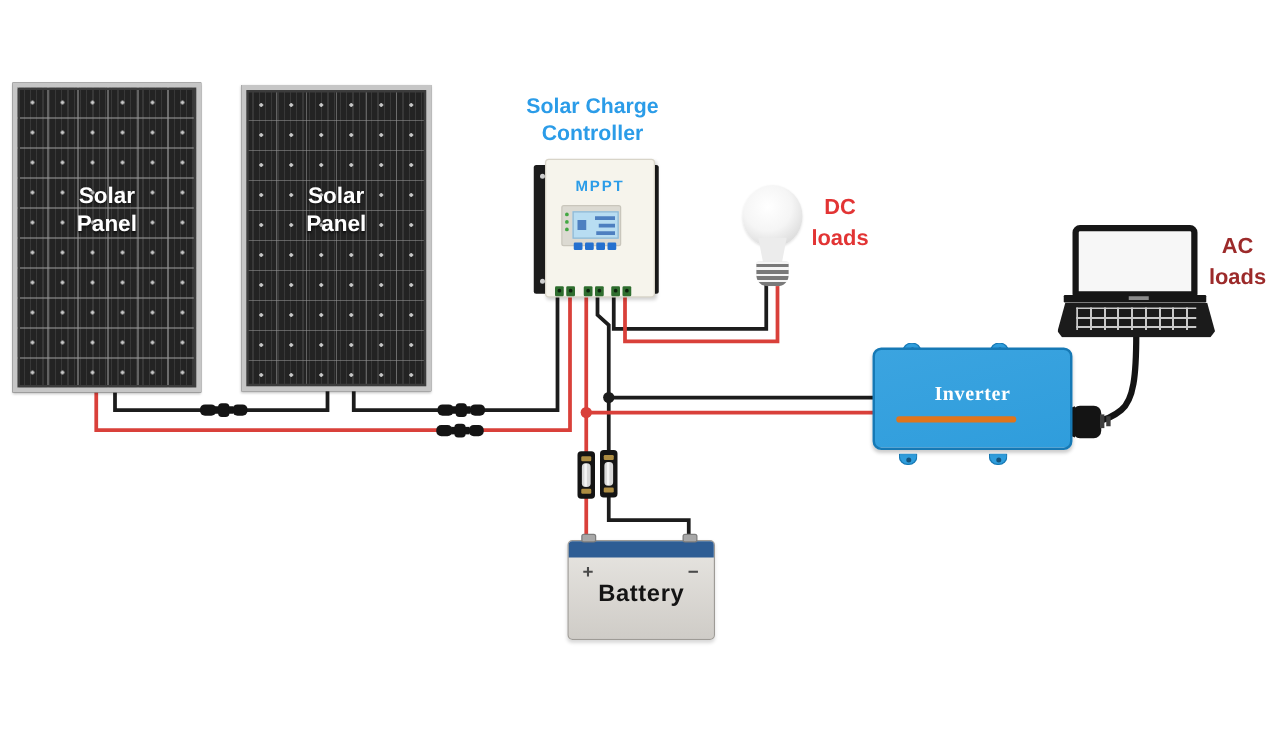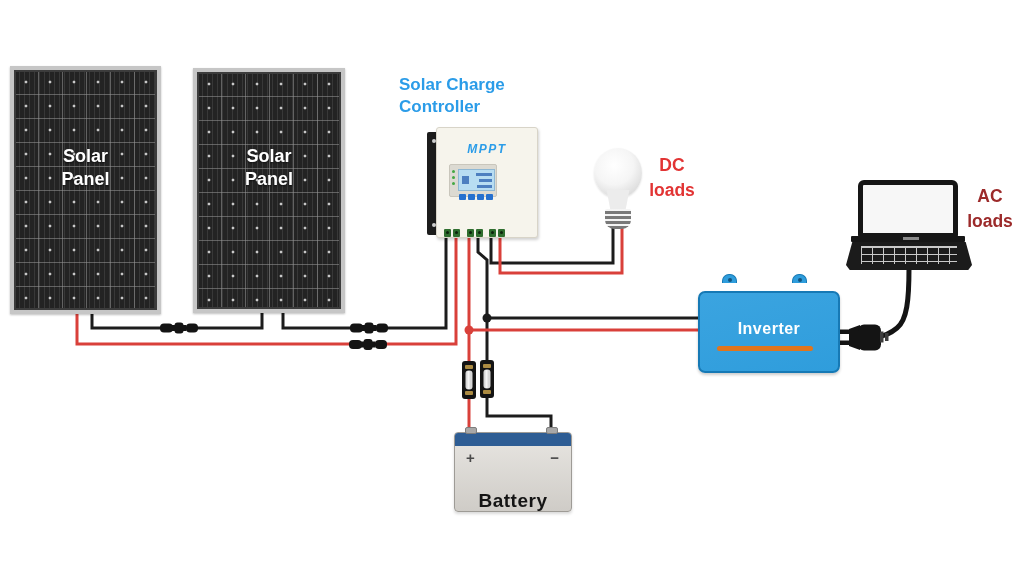--- a/index.html
+++ b/index.html
@@ -19,21 +19,21 @@
       repeating-linear-gradient(to bottom, rgba(150,150,150,.55) 0 1px, transparent 1px 24px),
       repeating-linear-gradient(to right, rgba(110,110,110,.28) 0 1px, transparent 1px 5px);
     background-size:24px 24px, auto, auto, auto;
   }
   .panel-label{position:absolute;left:0;right:0;text-align:center;color:#fff;
     font-weight:bold;font-size:18px;line-height:1.25;white-space:pre-line;
     text-shadow:0 1px 2px rgba(0,0,0,.6);}
 
   
   .title{color:var(--title_blue);font-weight:bold;font-size:17px;line-height:1.3;
-    text-align:left;white-space:pre-line;}
+    text-align:center;white-space:pre-line;}
 
   
   .rail{background:#1c1c1c;border-radius:2px;}
   .rail .screw{position:absolute;left:5px;width:4px;height:4px;border-radius:50%;background:#cfcfcf;}
   .ctrl-body{background:var(--controller_body_cream);border:1px solid #d8d4c8;border-radius:3px;
     box-shadow:1px 2px 3px rgba(0,0,0,.18);}
   .mppt{position:absolute;left:0;right:0;top:14px;text-align:center;color:var(--mppt_blue);
     font-weight:bold;font-size:12px;letter-spacing:1.5px;}
   .screen-panel{position:absolute;left:12px;top:36px;width:48px;height:33px;background:#dcdad2;
     border-radius:2px;border:1px solid #c9c6bc;}
@@ -84,21 +84,21 @@
 
   
   .battery-body{background:linear-gradient(#e8e6e2,#cfccc7);border:1px solid #9e9b96;
     border-radius:4px;box-shadow:0 2px 3px rgba(0,0,0,.15);}
   .battery-band{position:absolute;left:0;right:0;top:0;height:13px;
     background:var(--battery_band_blue);border-radius:3px 3px 0 0;}
   .battery-nub{position:absolute;top:-6px;width:12px;height:7px;background:#a8a8a8;
     border:1px solid #7d7d7d;border-radius:2px;}
   .battery-sign{position:absolute;top:16px;font-weight:bold;color:#4a4a4a;font-size:15px;}
   .battery-label{position:absolute;left:0;right:0;top:32px;text-align:center;
-    font-weight:bold;font-size:19px;color:#141414;letter-spacing:.5px;margin-top:25px;}
+    font-weight:bold;font-size:19px;color:#141414;letter-spacing:.5px;}
 </style>
 </head>
 <body>
 
 <div id="canvas">
 
   <svg class="wires" width="1024" height="585" viewBox="0 0 1024 585">
     <defs>
       <g id="mc4" fill="#141414">
         <rect x="-19" y="-4.5" width="13" height="9" rx="4"></rect>
@@ -168,21 +168,21 @@
 Controller</div>
 
   <div class="comp rail" style="left:427px;top:132px;width:14px;height:103px;">
     <div class="screw" style="top:7px;"></div>
     <div class="screw" style="top:91px;"></div>
   </div>
   <div class="comp rail" style="left:513px;top:132px;width:14px;height:103px;">
     <div class="screw" style="top:7px;"></div>
     <div class="screw" style="top:91px;"></div>
   </div>
-  <div class="comp ctrl-body" style="left:436px;top:127px;width:102px;height:111px;font-style:italic;">
+  <div class="comp ctrl-body" style="left:436px;top:127px;width:88px;height:111px;">
     <div class="mppt">MPPT</div>
     <div class="screen-panel">
       <div class="led" style="top:5px;"></div>
       <div class="led" style="top:11px;"></div>
       <div class="led" style="top:17px;"></div>
       <div class="lcd">
         <div class="lcd-bar" style="right:2px;top:3px;width:16px;"></div>
         <div class="lcd-bar" style="right:2px;top:9px;width:13px;"></div>
         <div class="lcd-bar" style="right:2px;top:15px;width:15px;"></div>
         <div class="lcd-bar" style="left:3px;top:6px;width:7px;height:8px;"></div>
@@ -203,21 +203,21 @@
   <div class="comp bulb-glass" style="left:594px;top:148px;"></div>
   <div class="comp bulb-neck" style="left:603px;top:190px;"></div>
   <div class="comp bulb-base" style="left:605px;top:209px;"></div>
   <div class="comp load-label" style="left:643px;top:153px;width:58px;color:var(--dc_label_red);text-align:center;">DC
 loads</div>
 
   <div class="comp inv-tab top" style="left:722px;top:274px;"></div>
   <div class="comp inv-tab top" style="left:792px;top:274px;"></div>
   <div class="comp inv-tab bottom" style="left:719px;top:363px;"></div>
   <div class="comp inv-tab bottom" style="left:791px;top:363px;"></div>
-  <div class="comp inverter-box" style="left:698px;top:291px;width:142px;height:82px;">
+  <div class="comp inverter-box" style="left:698px;top:278px;width:160px;height:82px;font-family:Liberation Serif, serif;">
     <div class="inv-label">Inverter</div>
     <div class="inv-stripe"></div>
   </div>
 
   <div class="comp lt-screen" style="left:858px;top:180px;width:100px;height:58px;"></div>
   <div class="comp lt-hinge" style="left:851px;top:236px;width:114px;height:6px;"></div>
   <div class="comp lt-notch" style="left:903px;top:237px;width:16px;height:3px;"></div>
   <div class="comp lt-base" style="left:846px;top:242px;width:126px;height:28px;">
     <div class="lt-keys"></div>
   </div>

